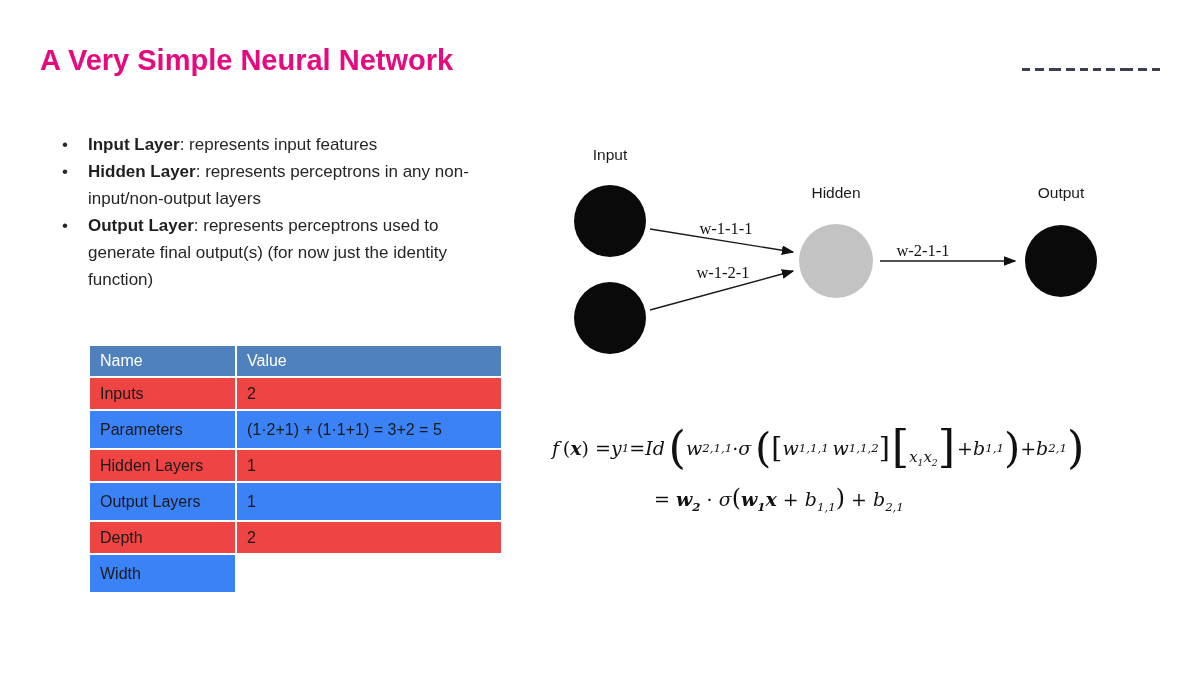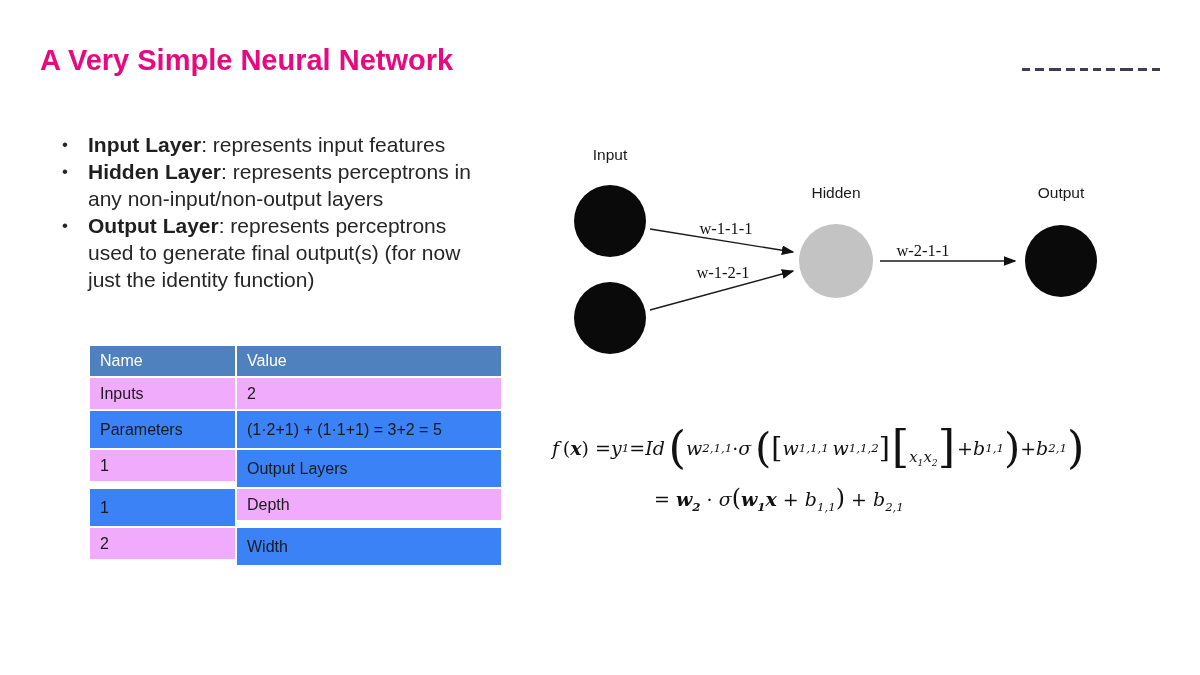--- a/index.html
+++ b/index.html
@@ -17,37 +17,37 @@
     white-space:nowrap;
   }
 
   
   .logo-clip { position:absolute; left:1022px; top:68px; height:4px; white-space:nowrap; }
   .logo-clip .dash { display:inline-block; height:3px; background:#3c3f52; margin-right:5px; vertical-align:top; }
 
   
   .bullets { position:absolute; left:60px; top:131px; width:432px; list-style:none; }
   .bullets li {
-    position:relative; padding-left:28px; font-size:21px; line-height:27px; color:#262626;
+    position:relative; padding-left:28px; font-size:17px; line-height:27px; color:#262626;
   }
   .bullets li::before {
     content:"•"; position:absolute; left:2px; top:0; font-size:17px; color:#262626;
   }
   .bullets li b { font-weight:bold; color:#1f1f1f; }
 
   
   .nn-table {
     position:absolute; left:90px; top:346px; width:411px;
     display:grid; grid-template-columns:145px 264px; gap:2px;
     font-size:16px;
     text-align:center;
   }
   .nn-table .cell { padding:0 0 0 10px; display:flex; align-items:center; }
   .nn-table .head { background:#4e81bd; color:#ffffff; height:30px; }
-  .nn-table .odd  { background:#f0abfc; color:#1a1a1a; height:31px; }
+  .nn-table .odd  { background:#ef4444; color:#1a1a1a; height:31px; }
   .nn-table .even { background:#3b82f6; color:#1a1a1a; height:37px; }
 
   
   .diagram { position:absolute; left:550px; top:130px; }
   .diagram text.layer { font-family:"Liberation Sans", sans-serif; font-size:15.5px; fill:#1a1a1a; }
   .diagram text.wlab  { font-family:"Liberation Serif", serif; font-size:16.5px; fill:#111111; }
 
   
   .formula {
     position:absolute; left:552px; top:420px; width:600px;
@@ -85,20 +85,21 @@
   <div class="nn-table">
     <div class="cell head">Name</div>
     <div class="cell head">Value</div>
 
     <div class="cell odd">Inputs</div>
     <div class="cell odd">2</div>
 
     <div class="cell even">Parameters</div>
     <div class="cell even">(1·2+1) + (1·1+1) = 3+2 = 5</div>
 
+    <div class="cell odd">Hidden Layers</div>
     <div class="cell odd">1</div>
 
     <div class="cell even">Output Layers</div>
     <div class="cell even">1</div>
 
     <div class="cell odd">Depth</div>
     <div class="cell odd">2</div>
 
     <div class="cell even">Width</div>
   </div>

